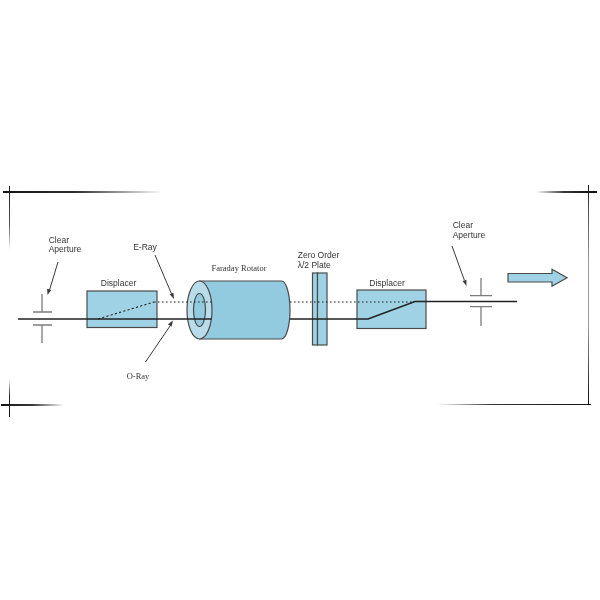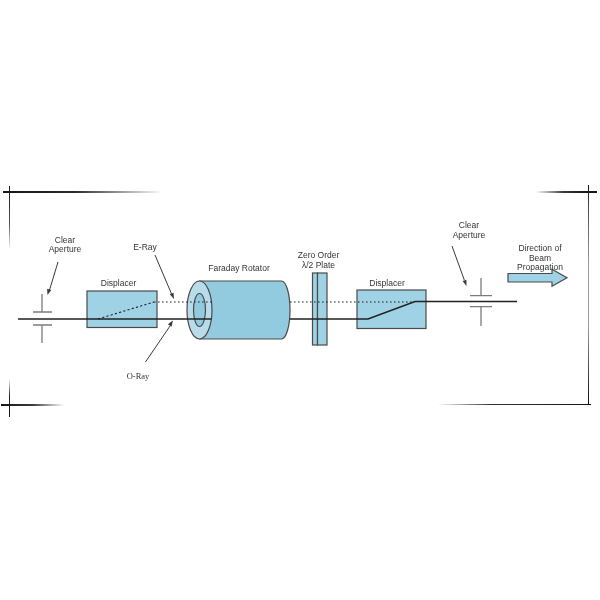--- a/index.html
+++ b/index.html
@@ -3,21 +3,21 @@
 <meta charset="utf-8">
 <style>
   html,body{margin:0;padding:0;background:#fff;}
   #canvas{
     position:relative;width:600px;height:600px;background:#ffffff;overflow:hidden;
     font-family:"Liberation Sans", sans-serif;
   }
   svg{position:absolute;left:0;top:0;}
   .label{
     position:absolute;color:#333;font-size:8.5px;line-height:9.5px;
-    text-align:center;white-space:pre-line;transform:translateX(-50%);
+    text-align:left;white-space:pre-line;transform:translateX(-50%);
   }
   .fs{position:absolute;}
   
   .fs-top-left   {left:3px;   top:191px;   width:160px; height:1.8px;
     background:linear-gradient(to right,#161616 0%,#2c2c2c 45%,rgba(70,70,70,0) 100%);}
   .fs-top-right  {left:536px; top:191px;   width:61px;  height:1.8px;
     background:linear-gradient(to right,rgba(70,70,70,0) 0%,#3a3a3a 45%,#141414 85%);}
   .fs-bottom-left{left:1px;   top:404px;   width:63px;  height:1.8px;
     background:linear-gradient(to right,#141414 0%,#3a3a3a 50%,rgba(70,70,70,0) 100%);}
   .fs-bottom-right{left:437px;top:403.5px; width:154px; height:1.8px;
@@ -82,22 +82,20 @@
     <polygon points="174,299 169.7,294.3 173.5,292.7" class="annhead"></polygon>
 
     <line x1="145.5" y1="362" x2="170" y2="326" class="ann"></line>
     <polygon points="173,320.5 171.5,326.7 167.9,324.3" class="annhead"></polygon>
   </svg>
 
   <div class="label" style="left:65px;top:235.5px;">Clear
 Aperture</div>
   <div class="label" style="left:145px;top:243px;">E-Ray</div>
   <div class="label" style="left:118.5px;top:278.5px;">Displacer</div>
-  <div class="label" style="left:239px;top:263.5px;">Faraday Rotator</div>
+  <div class="label" style="left:239px;top:263.5px;font-family:Liberation Serif, serif;">Faraday Rotator</div>
   <div class="label" style="left:318.5px;top:251px;">Zero Order
 λ/2 Plate</div>
   <div class="label" style="left:387px;top:279px;">Displacer</div>
   <div class="label" style="left:469px;top:221px;">Clear
 Aperture</div>
-  <div class="label" style="left:540px;top:244px;">Direction of Beam
-Propagation</div>
   <div class="label" style="left:138px;top:372px;font-family:Liberation Serif, serif;">O-Ray</div>
 </div>
 
 </body></html>

